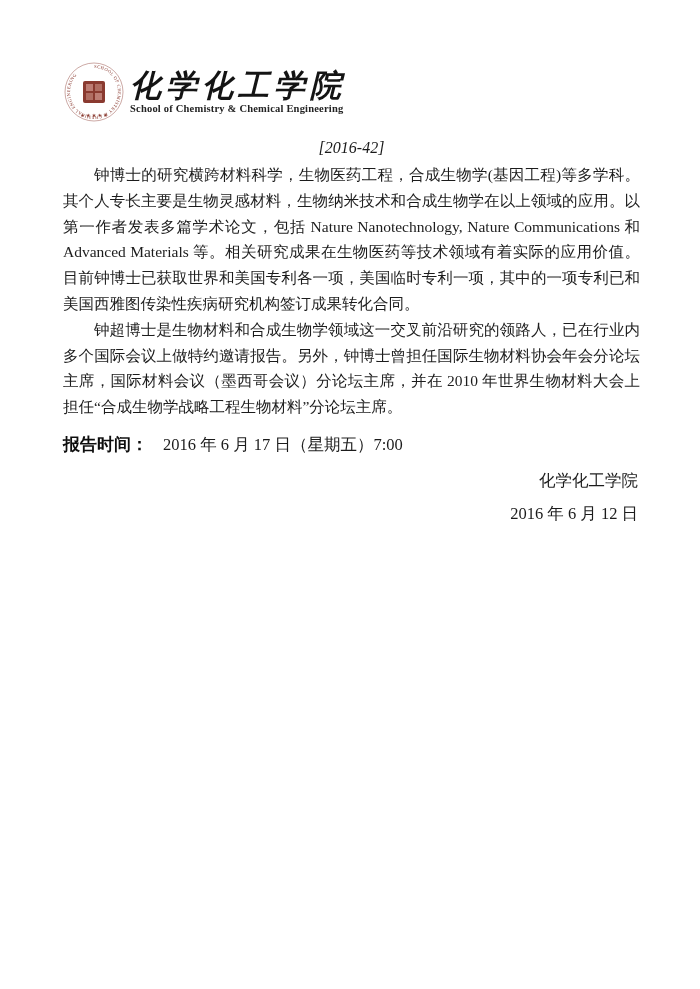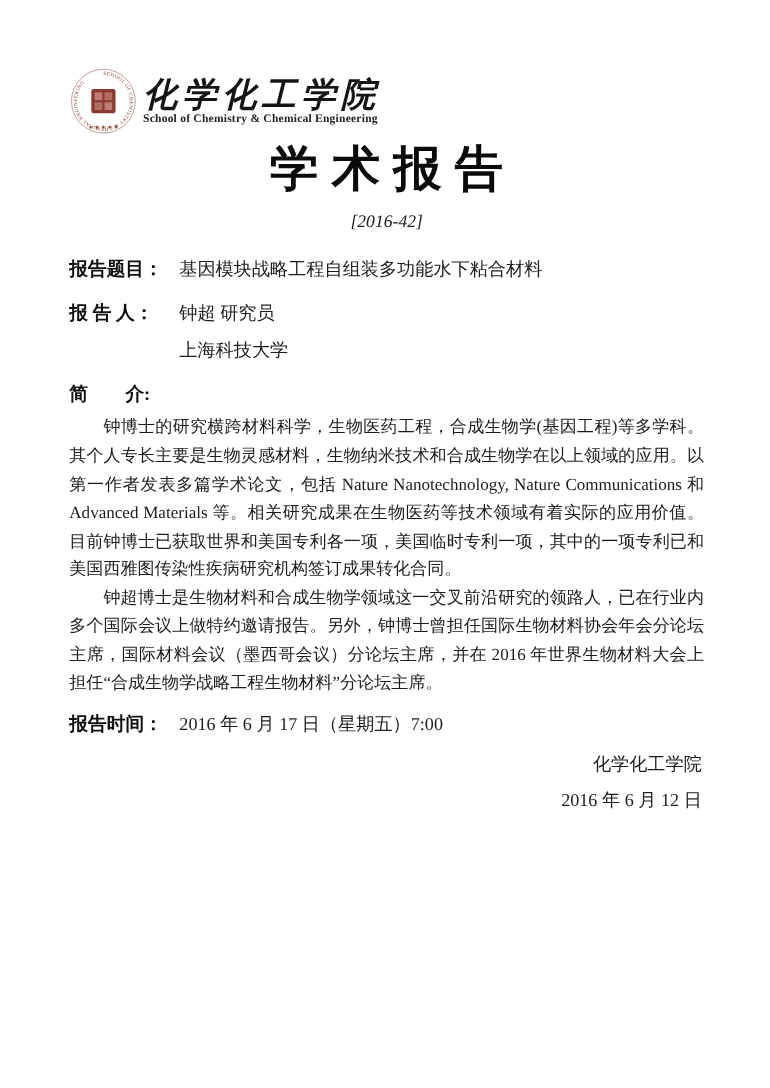--- a/index.html
+++ b/index.html
@@ -123,41 +123,26 @@
         <rect x="23" y="32" width="7" height="7" fill="#c58a80" opacity="0.65"></rect>
         <rect x="32" y="32" width="7" height="7" fill="#c58a80" opacity="0.85"></rect>
       </svg>
     </span>
     <div class="logo-text">
       <div class="logo-cn">化学化工学院</div>
       <div class="logo-en">School of Chemistry &amp; Chemical Engineering</div>
     </div>
   </header>
 
-  <h1 class="doc-title">学术报告</h1>
   <div class="doc-number">[2016-42]</div>
 
-  <div class="fields">
-    <div class="field-row">
-      <span class="field-label">报告题目：</span>
-      <span class="field-value">基因模块战略工程自组装多功能水下粘合材料</span>
-    </div>
-    <div class="field-row">
-      <span class="field-label">报 告 人：</span>
-      <span class="field-value">钟超  研究员</span>
-    </div>
-    <div class="row-affiliation">上海科技大学</div>
-    <div class="field-row row-intro">
-      <span class="field-label">简　　介:</span>
-    </div>
-  </div>
 
   <div class="bio">
     <p>钟博士的研究横跨材料科学，生物医药工程，合成生物学(基因工程)等多学科。其个人专长主要是生物灵感材料，生物纳米技术和合成生物学在以上领域的应用。以第一作者发表多篇学术论文，包括 Nature Nanotechnology, Nature Communications 和 Advanced Materials 等。相关研究成果在生物医药等技术领域有着实际的应用价值。目前钟博士已获取世界和美国专利各一项，美国临时专利一项，其中的一项专利已和美国西雅图传染性疾病研究机构签订成果转化合同。</p>
-    <p>钟超博士是生物材料和合成生物学领域这一交叉前沿研究的领路人，已在行业内多个国际会议上做特约邀请报告。另外，钟博士曾担任国际生物材料协会年会分论坛主席，国际材料会议（墨西哥会议）分论坛主席，并在 2016 年世界生物材料大会上担任“合成生物学战略工程生物材料”分论坛主席。</p>
+    <p>钟超博士是生物材料和合成生物学领域这一交叉前沿研究的领路人，已在行业内多个国际会议上做特约邀请报告。另外，钟博士曾担任国际生物材料协会年会分论坛主席，国际材料会议（墨西哥会议）分论坛主席，并在 2010 年世界生物材料大会上担任“合成生物学战略工程生物材料”分论坛主席。</p>
   </div>
 
   <div class="schedule">
     <div class="field-row">
       <span class="field-label">报告时间：</span>
       <span class="field-value">2016 年 6 月 17 日（星期五）7:00</span>
     </div>
   </div>
 
   <div class="signature">

